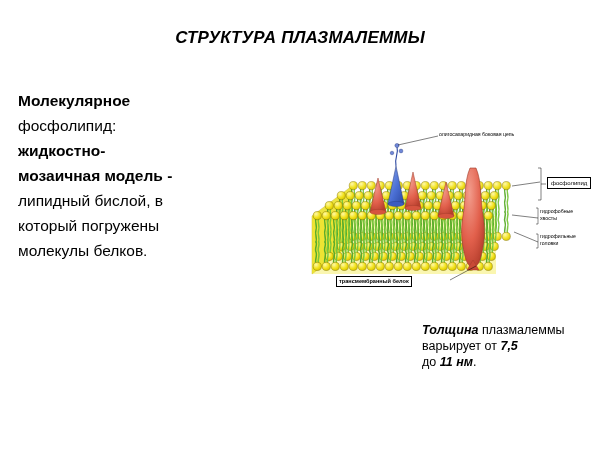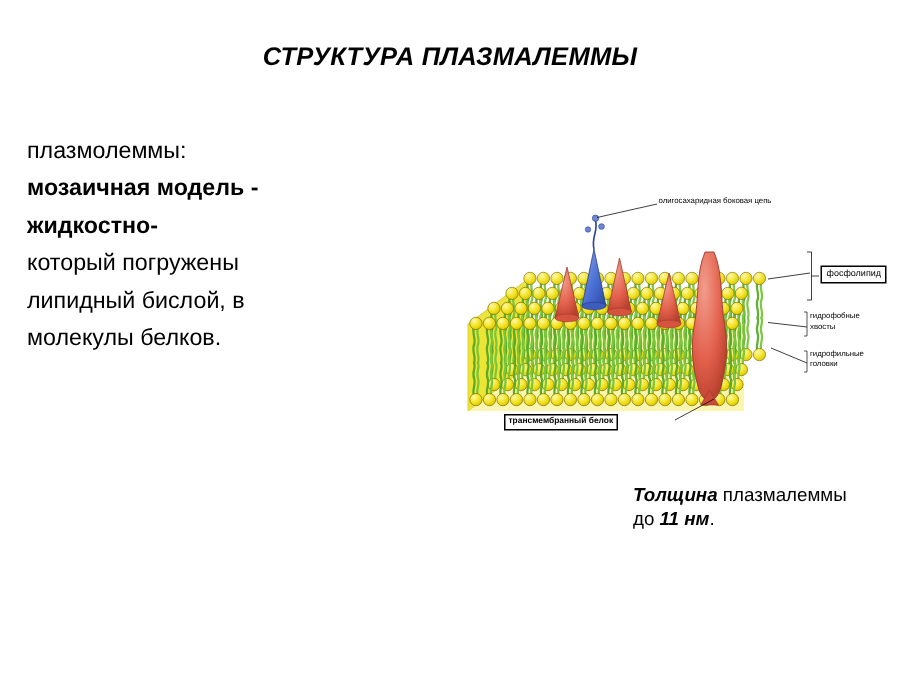--- a/index.html
+++ b/index.html
@@ -103,32 +103,36 @@
   }
 </style>
 </head>
 <body>
 
 <div class="slide">
 
   <div class="title">СТРУКТУРА ПЛАЗМАЛЕММЫ</div>
 
   <div class="left-text">
-    <div class="n">плазмолеммы:</div>
+    <div class="b">Молекулярное</div>
+    <div class="n">фосфолипид:</div>
+    <div class="b">жидкостно-</div>
     <div class="b">мозаичная модель -</div>
-    <div class="b">жидкостно-</div>
+    <div class="n">липидный бислой, в</div>
     <div class="n">который погружены</div>
-    <div class="n">липидный бислой, в</div>
     <div class="n">молекулы белков.</div>
   </div>
 
   <div class="thickness">
     <div>
       <span class="b">Толщина</span>
       <span>плазмалеммы</span>
+    </div>
+    <div>
+      <span>варьирует от </span><span class="b">7,5</span>
     </div>
     <div>
       <span>до </span><span class="b">11 нм</span><span>.</span>
     </div>
   </div>
 
   <div class="figure">
     <svg class="fig-svg" width="300" height="195" viewBox="0 0 300 195">
       <defs>
 

